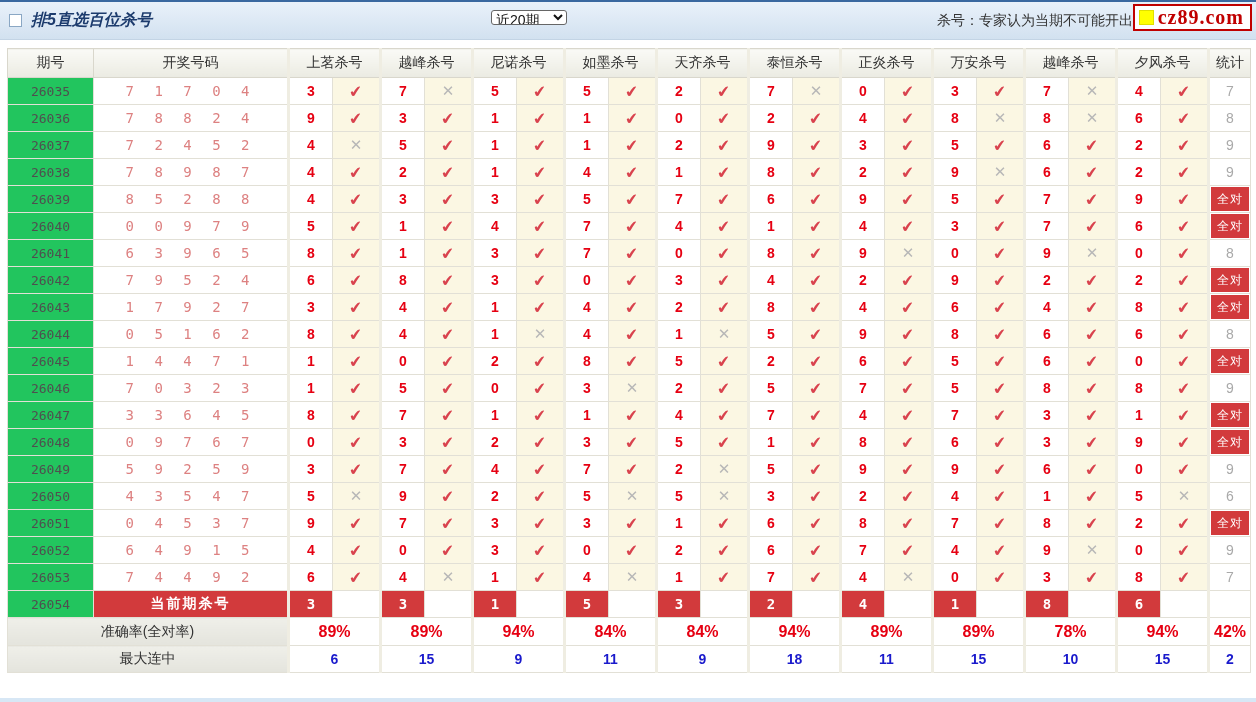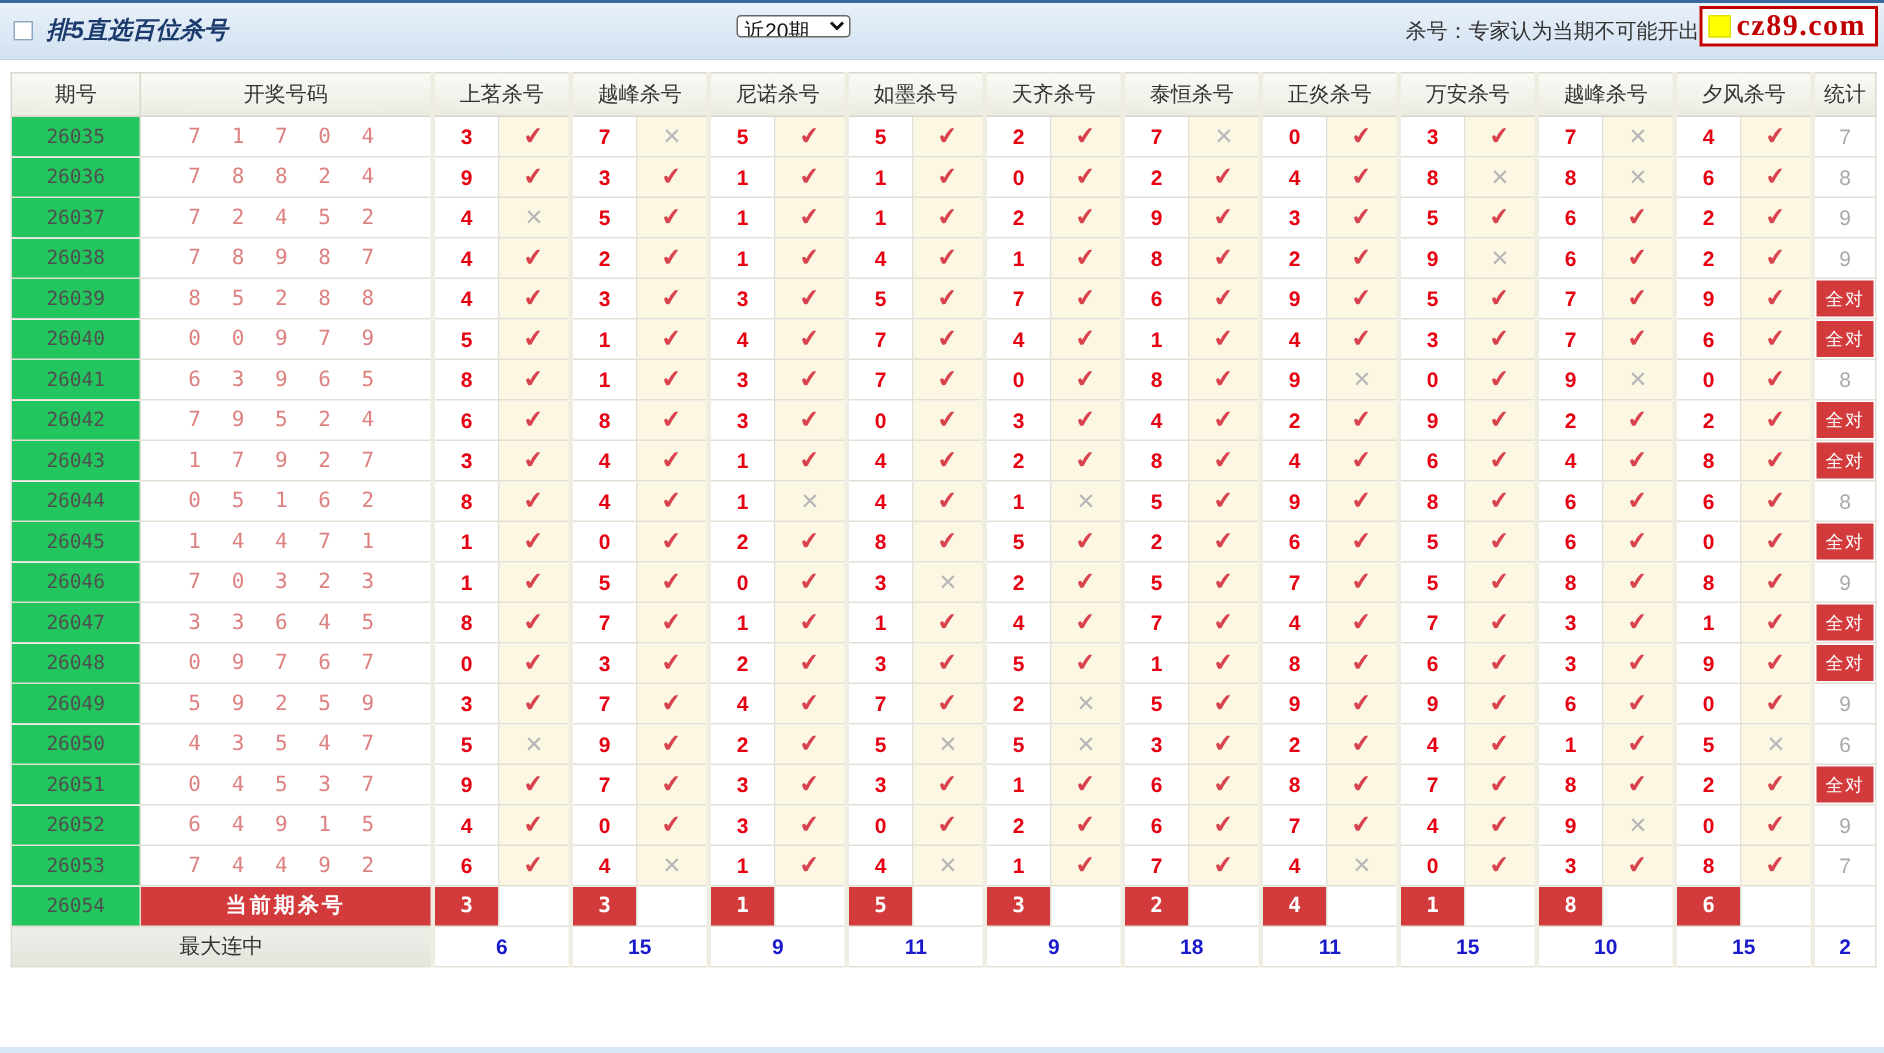--- a/index.html
+++ b/index.html
@@ -664,20 +664,34 @@
         <td class="curnum gs">4</td>
         <td class="curmark"></td>
         <td class="curnum gs">1</td>
         <td class="curmark"></td>
         <td class="curnum gs">8</td>
         <td class="curmark"></td>
         <td class="curnum gs">6</td>
         <td class="curmark"></td>
         <td class="stat gs"></td>
       </tr>
+      <tr class="srow srow-acc">
+        <td class="slabel" colspan="2">准确率(全对率)</td>
+        <td class="sval gs acc" colspan="2">89%</td>
+        <td class="sval gs acc" colspan="2">89%</td>
+        <td class="sval gs acc" colspan="2">94%</td>
+        <td class="sval gs acc" colspan="2">84%</td>
+        <td class="sval gs acc" colspan="2">84%</td>
+        <td class="sval gs acc" colspan="2">94%</td>
+        <td class="sval gs acc" colspan="2">89%</td>
+        <td class="sval gs acc" colspan="2">89%</td>
+        <td class="sval gs acc" colspan="2">78%</td>
+        <td class="sval gs acc" colspan="2">94%</td>
+        <td class="sval gs acc">42%</td>
+      </tr>
       <tr class="srow">
         <td class="slabel" colspan="2">最大连中</td>
         <td class="sval gs streak" colspan="2">6</td>
         <td class="sval gs streak" colspan="2">15</td>
         <td class="sval gs streak" colspan="2">9</td>
         <td class="sval gs streak" colspan="2">11</td>
         <td class="sval gs streak" colspan="2">9</td>
         <td class="sval gs streak" colspan="2">18</td>
         <td class="sval gs streak" colspan="2">11</td>
         <td class="sval gs streak" colspan="2">15</td>

